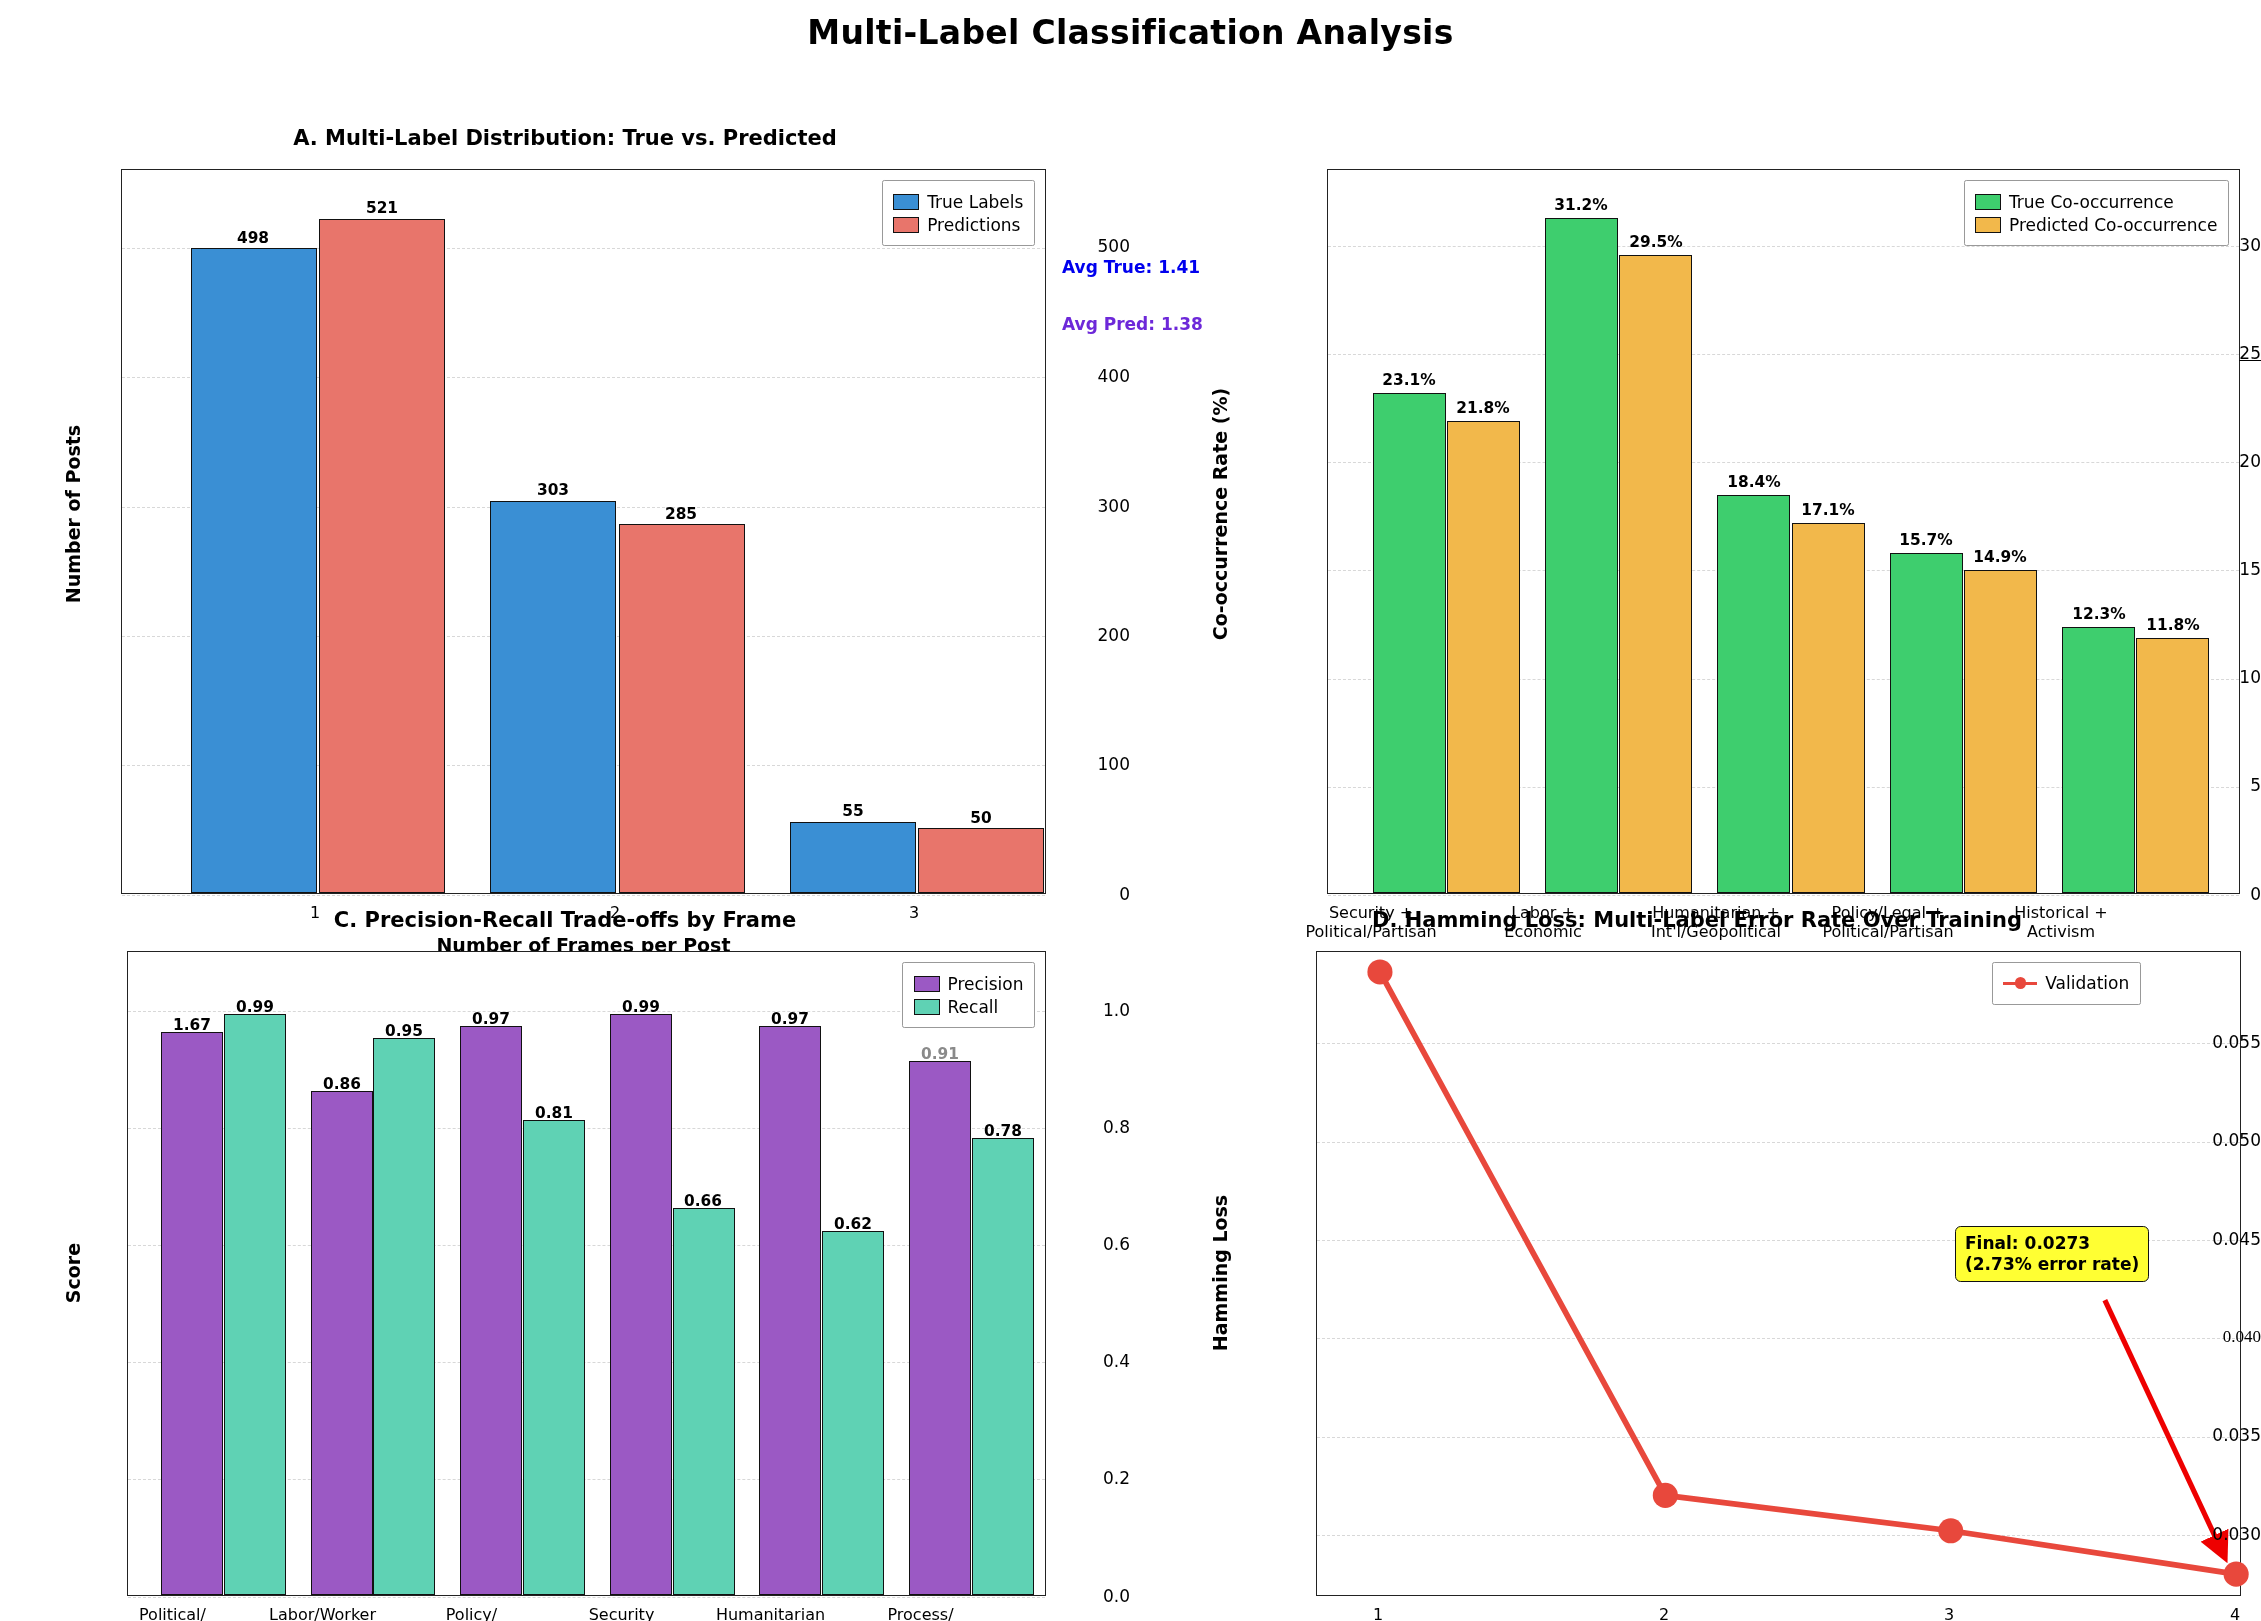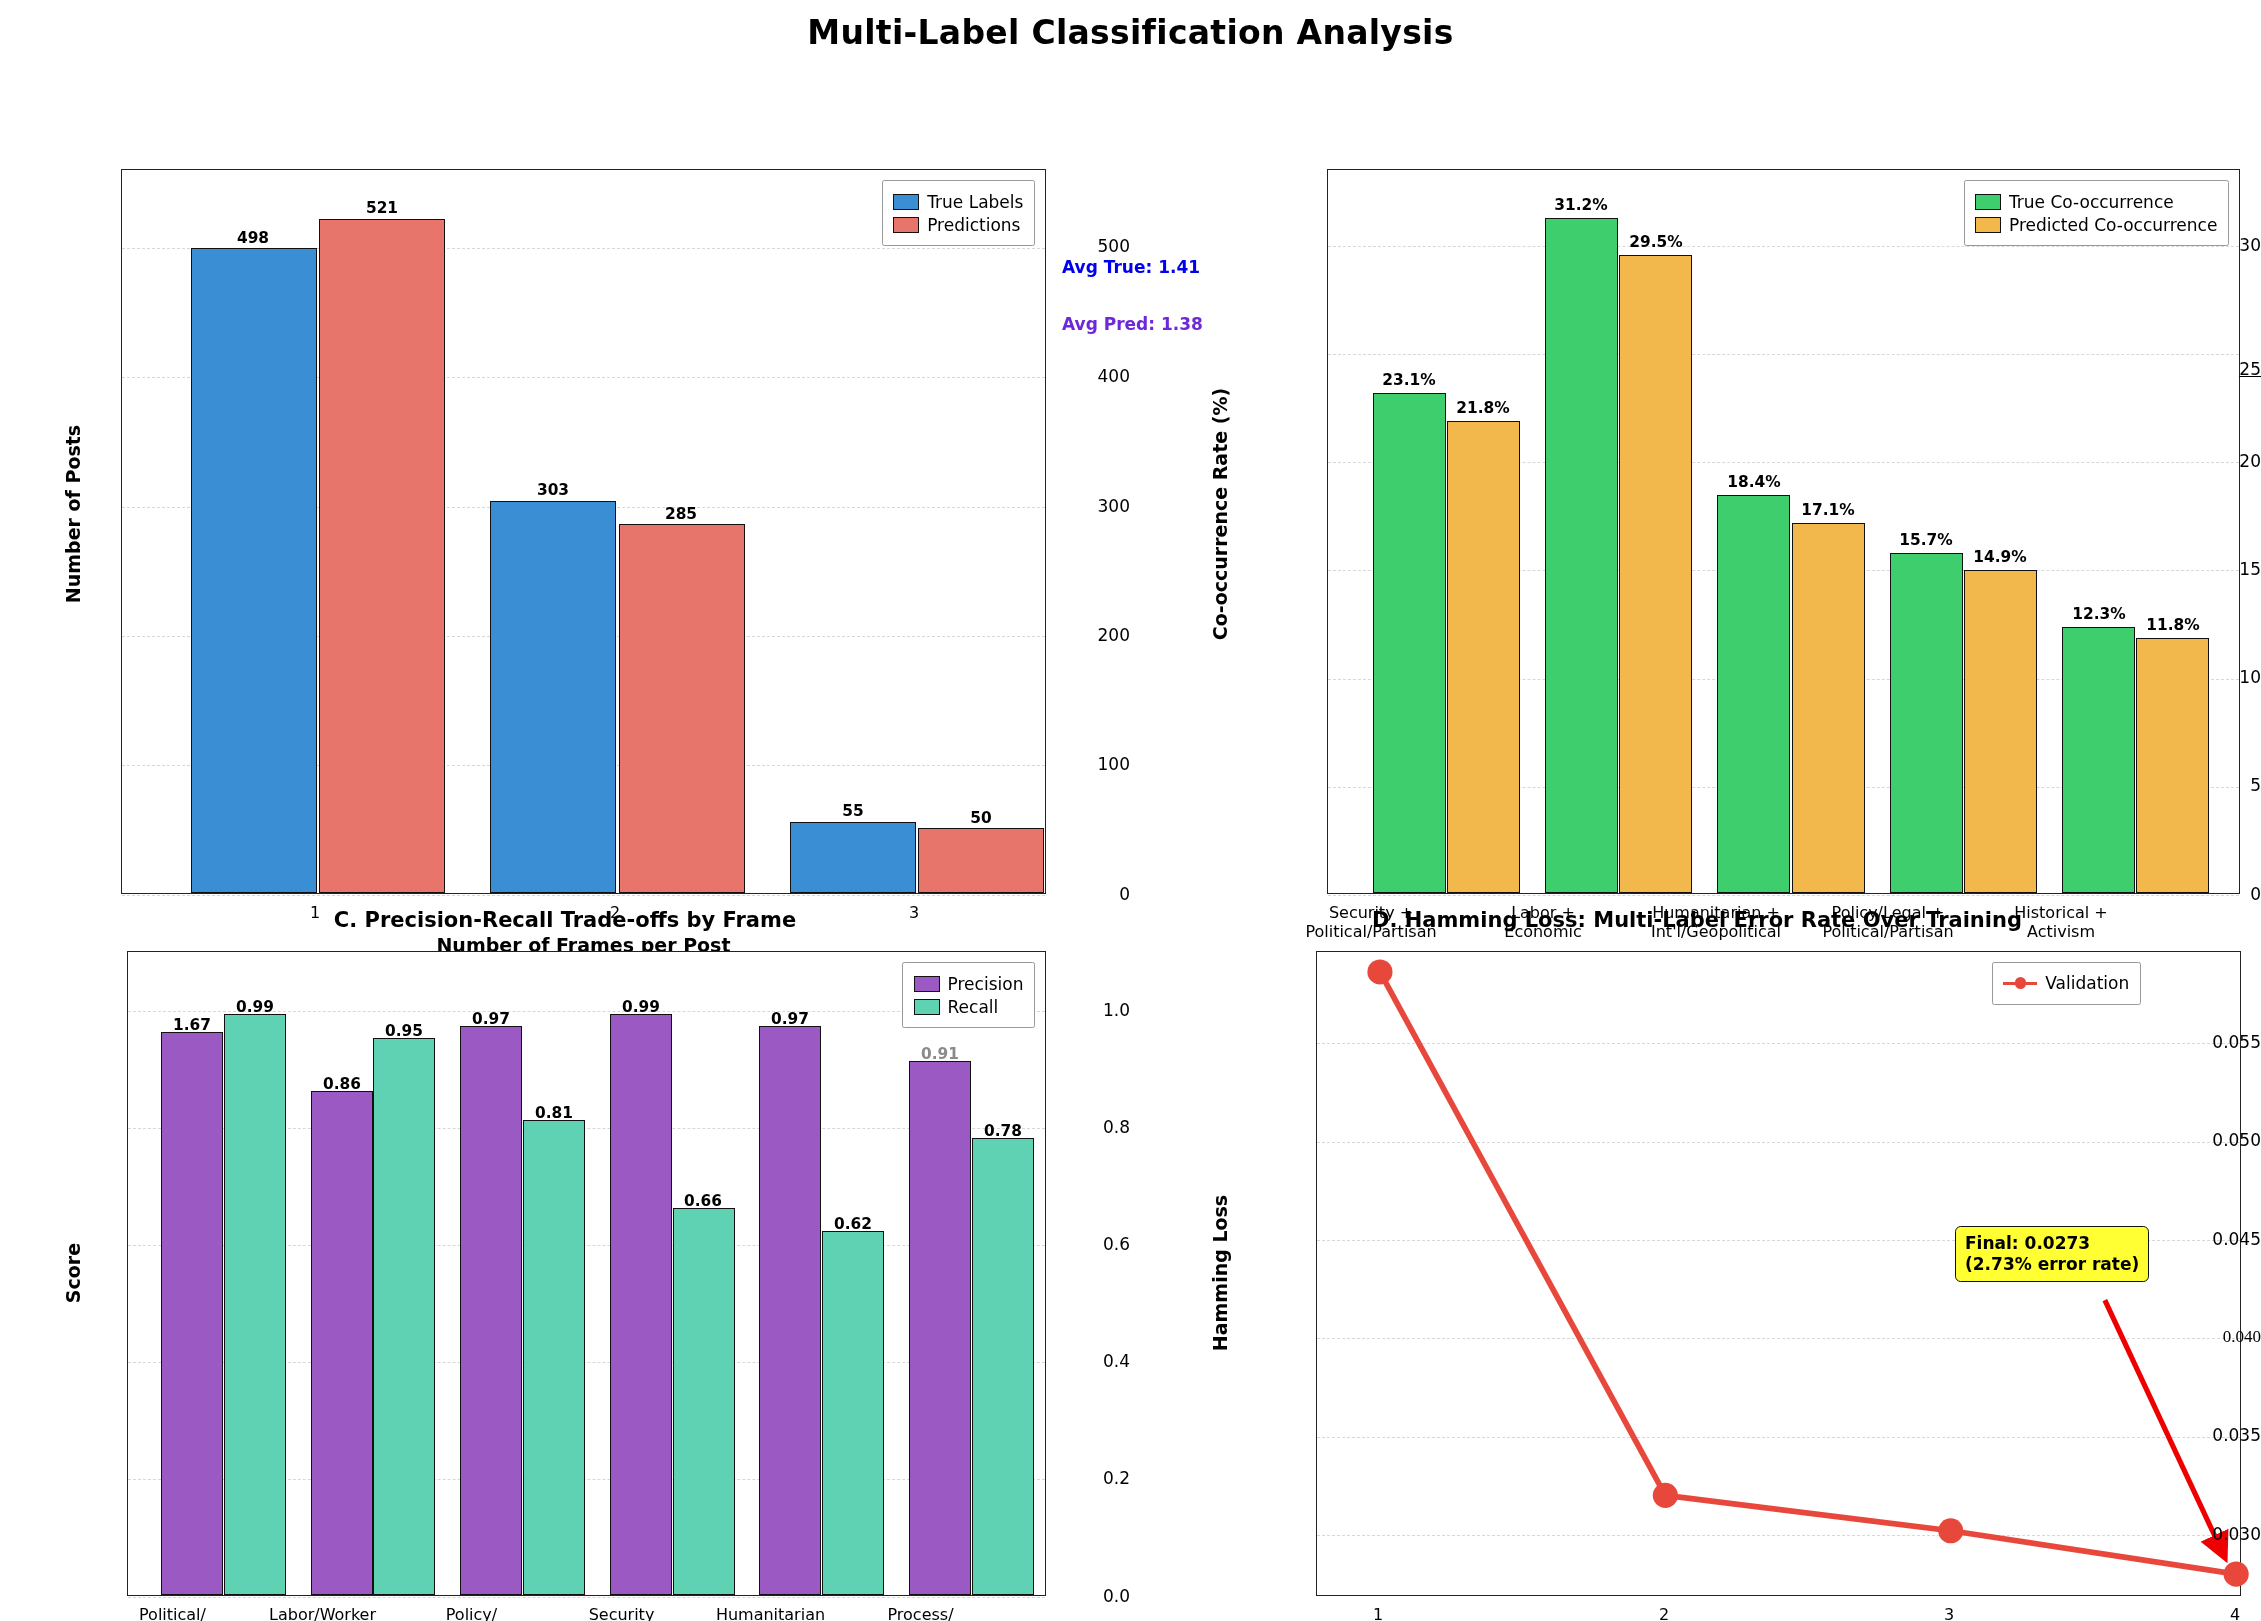--- a/index.html
+++ b/index.html
@@ -161,20 +161,21 @@
   }
 </style>
 </head>
 <body>
 
 <div class="page-title">Multi-Label Classification Analysis</div>
 
 <div class="grid">
 
   <div class="panel" style="left:0px; top:40px; width:1130px; height:714px;">
+    <div class="panel-title" style="top:0px;">A. Multi-Label Distribution: True vs. Predicted</div>
 
     <div class="ylabel" style="left:-41px; top:377px; width:228px; text-align:center; transform:rotate(-90deg);">Number of Posts</div>
 
     <div class="plot" style="left:121px; top:43px; width:925px; height:725px;">
 
       <div class="gridline" style="top:725px;"></div>
       <div class="gridline" style="top:595px;"></div>
       <div class="gridline" style="top:466px;"></div>
       <div class="gridline" style="top:337px;"></div>
       <div class="gridline" style="top:207px;"></div>
@@ -274,21 +275,21 @@
           <span>Predicted Co-occurrence</span>
         </div>
       </div>
     </div>
 
     <div class="ytick" style="top:768px; width:185px;">0</div>
     <div class="ytick" style="top:659px; width:185px;">5</div>
     <div class="ytick" style="top:551px; width:185px;">10</div>
     <div class="ytick" style="top:443px; width:185px;">15</div>
     <div class="ytick" style="top:335px; width:185px;">20</div>
-    <div class="ytick" style="top:243px; width:185px;text-decoration:underline;">25</div>
+    <div class="ytick" style="top:227px; width:185px;text-decoration:underline;">25</div>
     <div class="ytick" style="top:119px; width:185px;">30</div>
 
     <div class="xtick" style="left:141px; top:778px; width:194px;">Security +
 Political/Partisan</div>
     <div class="xtick" style="left:313px; top:778px; width:194px;">Labor +
 Economic</div>
     <div class="xtick" style="left:486px; top:778px; width:194px;">Humanitarian +
 Int'l/Geopolitical</div>
     <div class="xtick" style="left:658px; top:778px; width:194px;">Policy/Legal +
 Political/Partisan</div>

